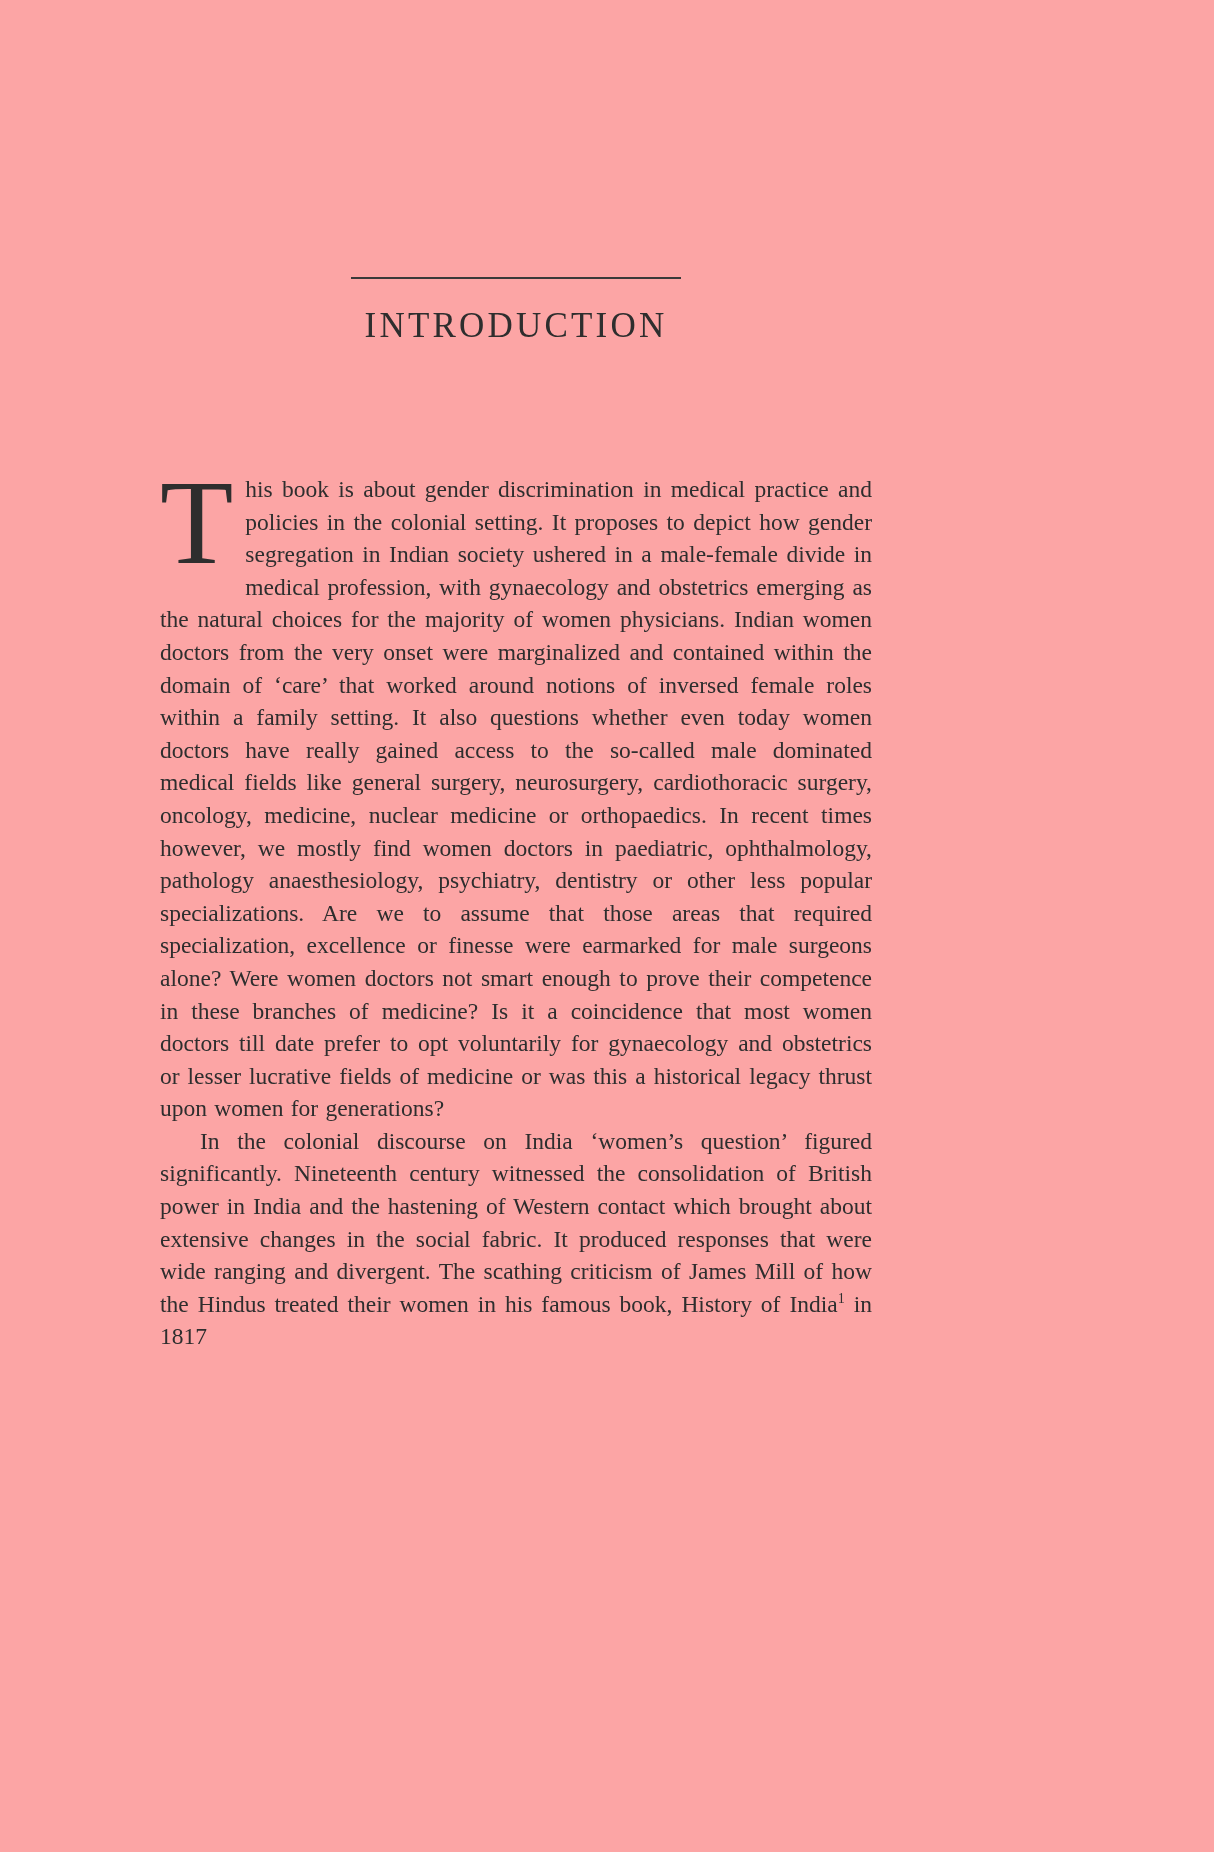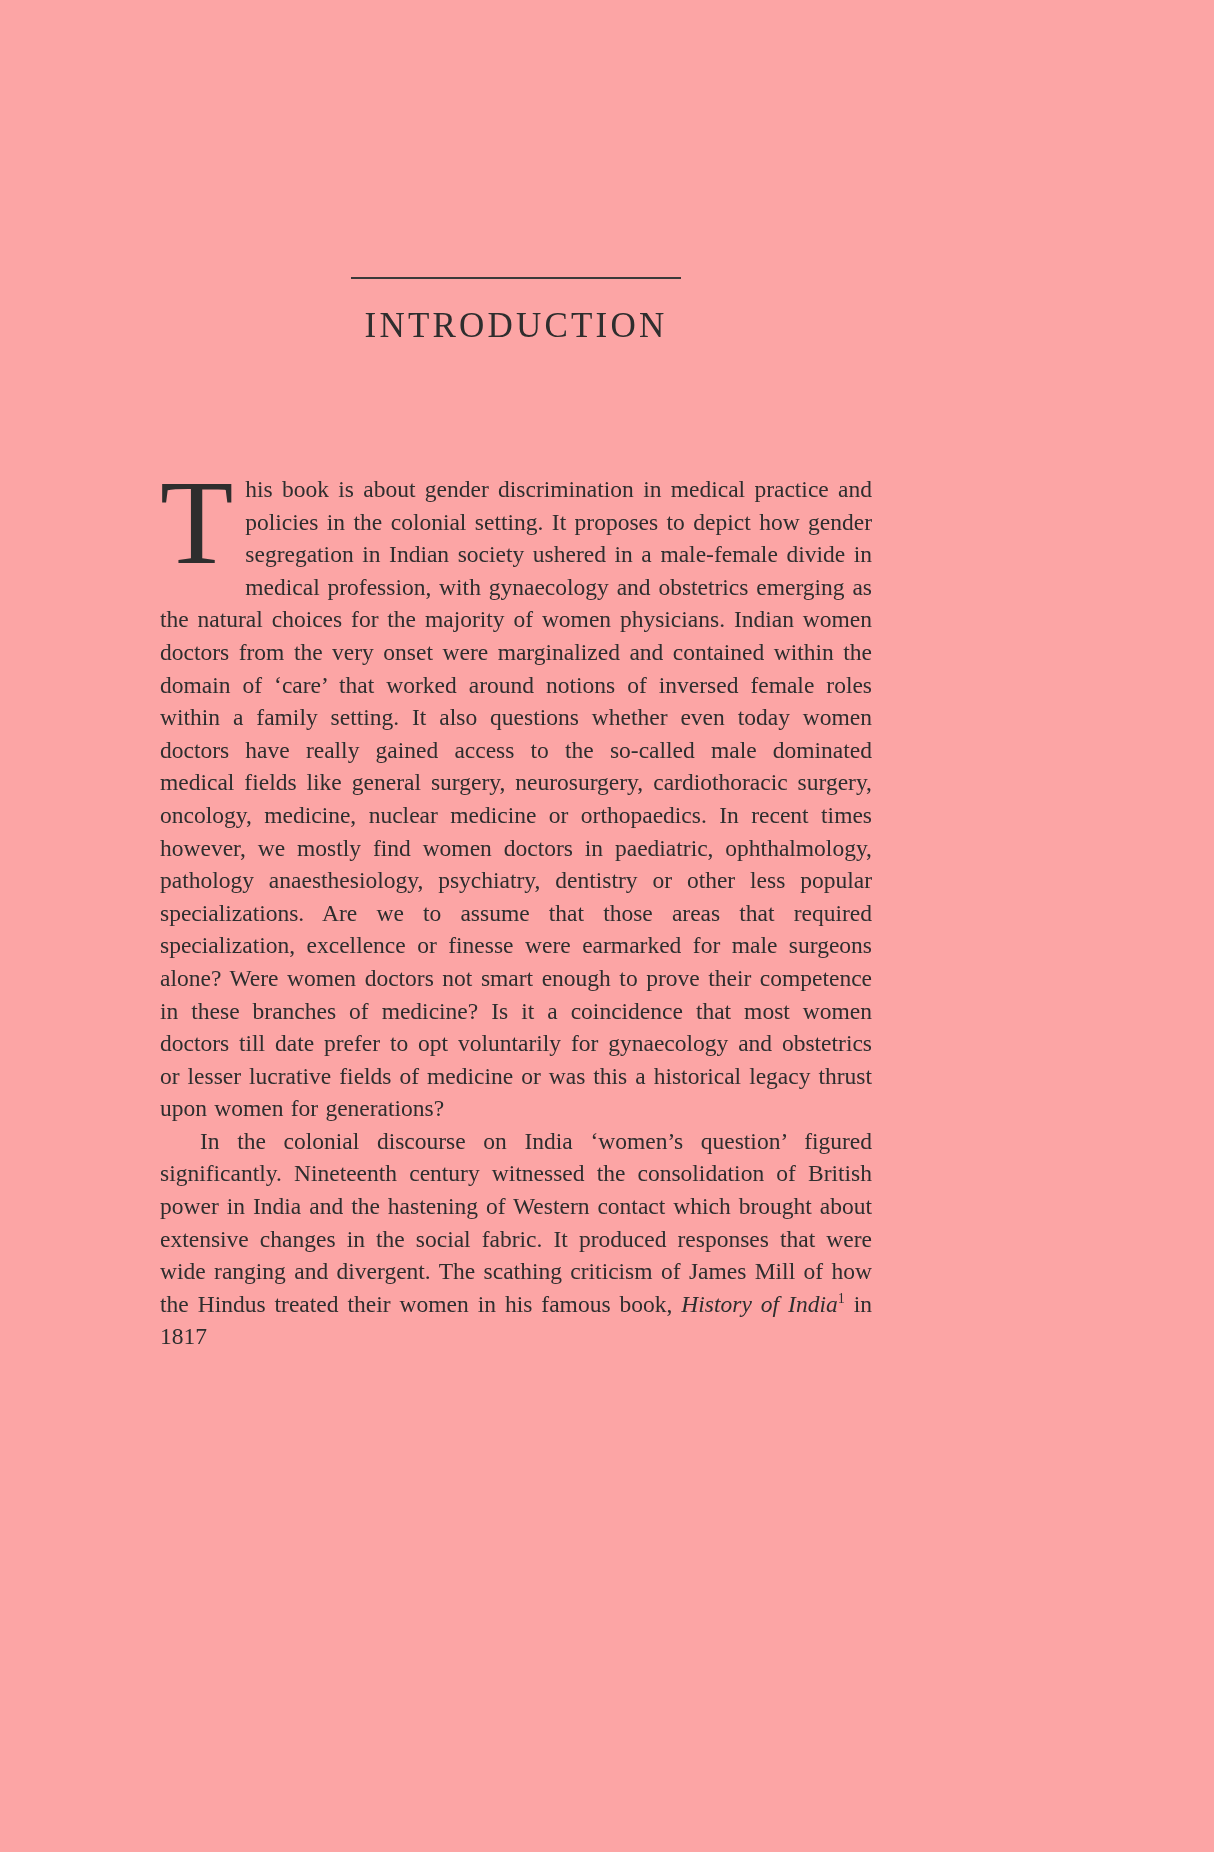--- a/index.html
+++ b/index.html
@@ -54,21 +54,20 @@
     line-height: 96px;
     height: 96px;
     padding-right: 12px;
     margin-top: 2px;
     color: #2e2e2e;
   }
   .body-para.indent {
     text-indent: 40px;
   }
   .italic {
-    font-style: italic;
   }
   .footnote {
     font-size: 14px;
     line-height: 0;
     vertical-align: super;
   }
 </style>
 </head>
 <body>
 

